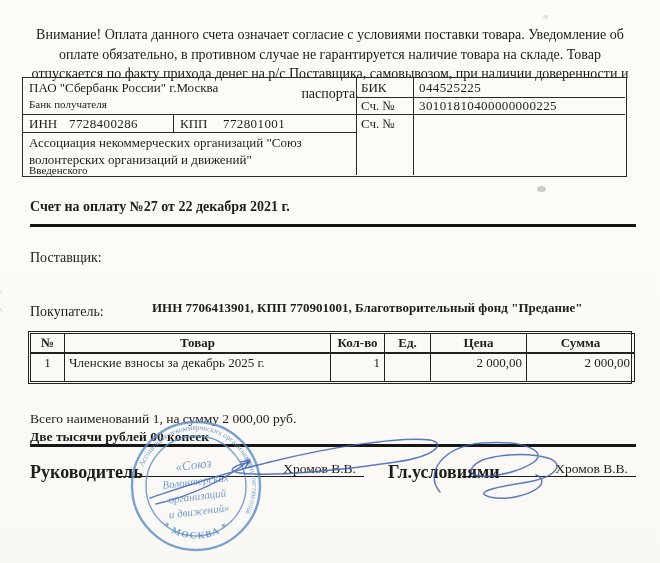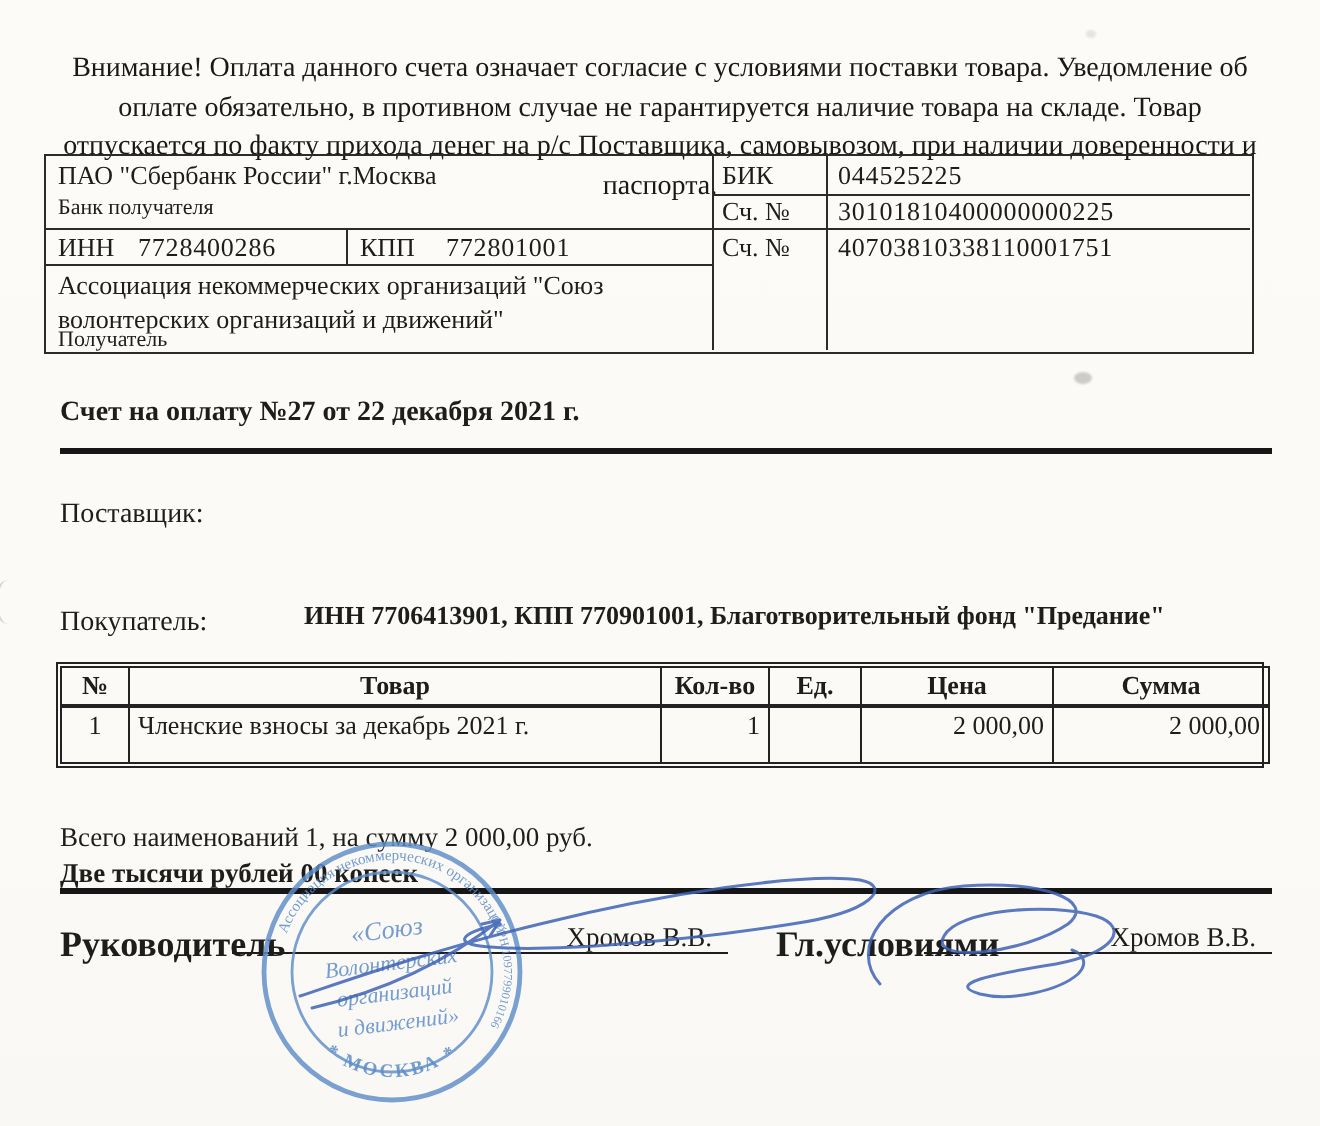--- a/index.html
+++ b/index.html
@@ -71,24 +71,23 @@
     <span style="left:338px;top:2px;">БИК</span>
     <span class="num" style="left:396px;top:2px;">044525225</span>
     <span style="left:338px;top:19.5px;">Сч. №</span>
     <span class="num" style="left:396px;top:19.5px;">30101810400000000225</span>
 
     <span style="left:6px;top:38px;">ИНН</span>
     <span class="num" style="left:46px;top:38px;">7728400286</span>
     <span style="left:157px;top:38px;">КПП</span>
     <span class="num" style="left:200px;top:38px;">772801001</span>
     <span style="left:338px;top:38px;">Сч. №</span>
-    <span class="num" style="left:396px;top:38px;">40703810338110001751</span>
 
     <span style="left:6px;top:56px;width:322px;white-space:normal;line-height:17px;">Ассоциация некоммерческих организаций "Союз волонтерских организаций и движений"</span>
-    <span class="caption" style="left:6px;top:86px;">Получатель</span>
+    <span class="caption" style="left:6px;top:86px;">Введенского</span>
   </div>
 
   <div class="abs doc-title">Счет на оплату №27 от 22 декабря 2021 г.</div>
   <div class="abs rule rule1"></div>
 
   <div class="abs party-label" style="top:250px;">Поставщик:</div>
 
   <div class="abs party-label" style="top:304px;">Покупатель:</div>
   <div class="abs party-text" style="top:298px;">ИНН 7706413901,  КПП 770901001, Благотворительный фонд "Предание"</div>
 
@@ -108,21 +107,21 @@
           <th>Товар</th>
           <th>Кол-во</th>
           <th>Ед.</th>
           <th>Цена</th>
           <th>Сумма</th>
         </tr>
       </thead>
       <tbody>
         <tr>
           <td class="c-center">1</td>
-          <td>Членские взносы за декабрь 2021 г.</td>
+          <td>Членские взносы за декабрь 2025 г.</td>
           <td class="c-right">1</td>
           <td></td>
           <td class="c-right">2 000,00</td>
           <td class="c-right">2 000,00</td>
         </tr>
       </tbody>
     </table>
   </div>
 
   <div class="abs totals">

